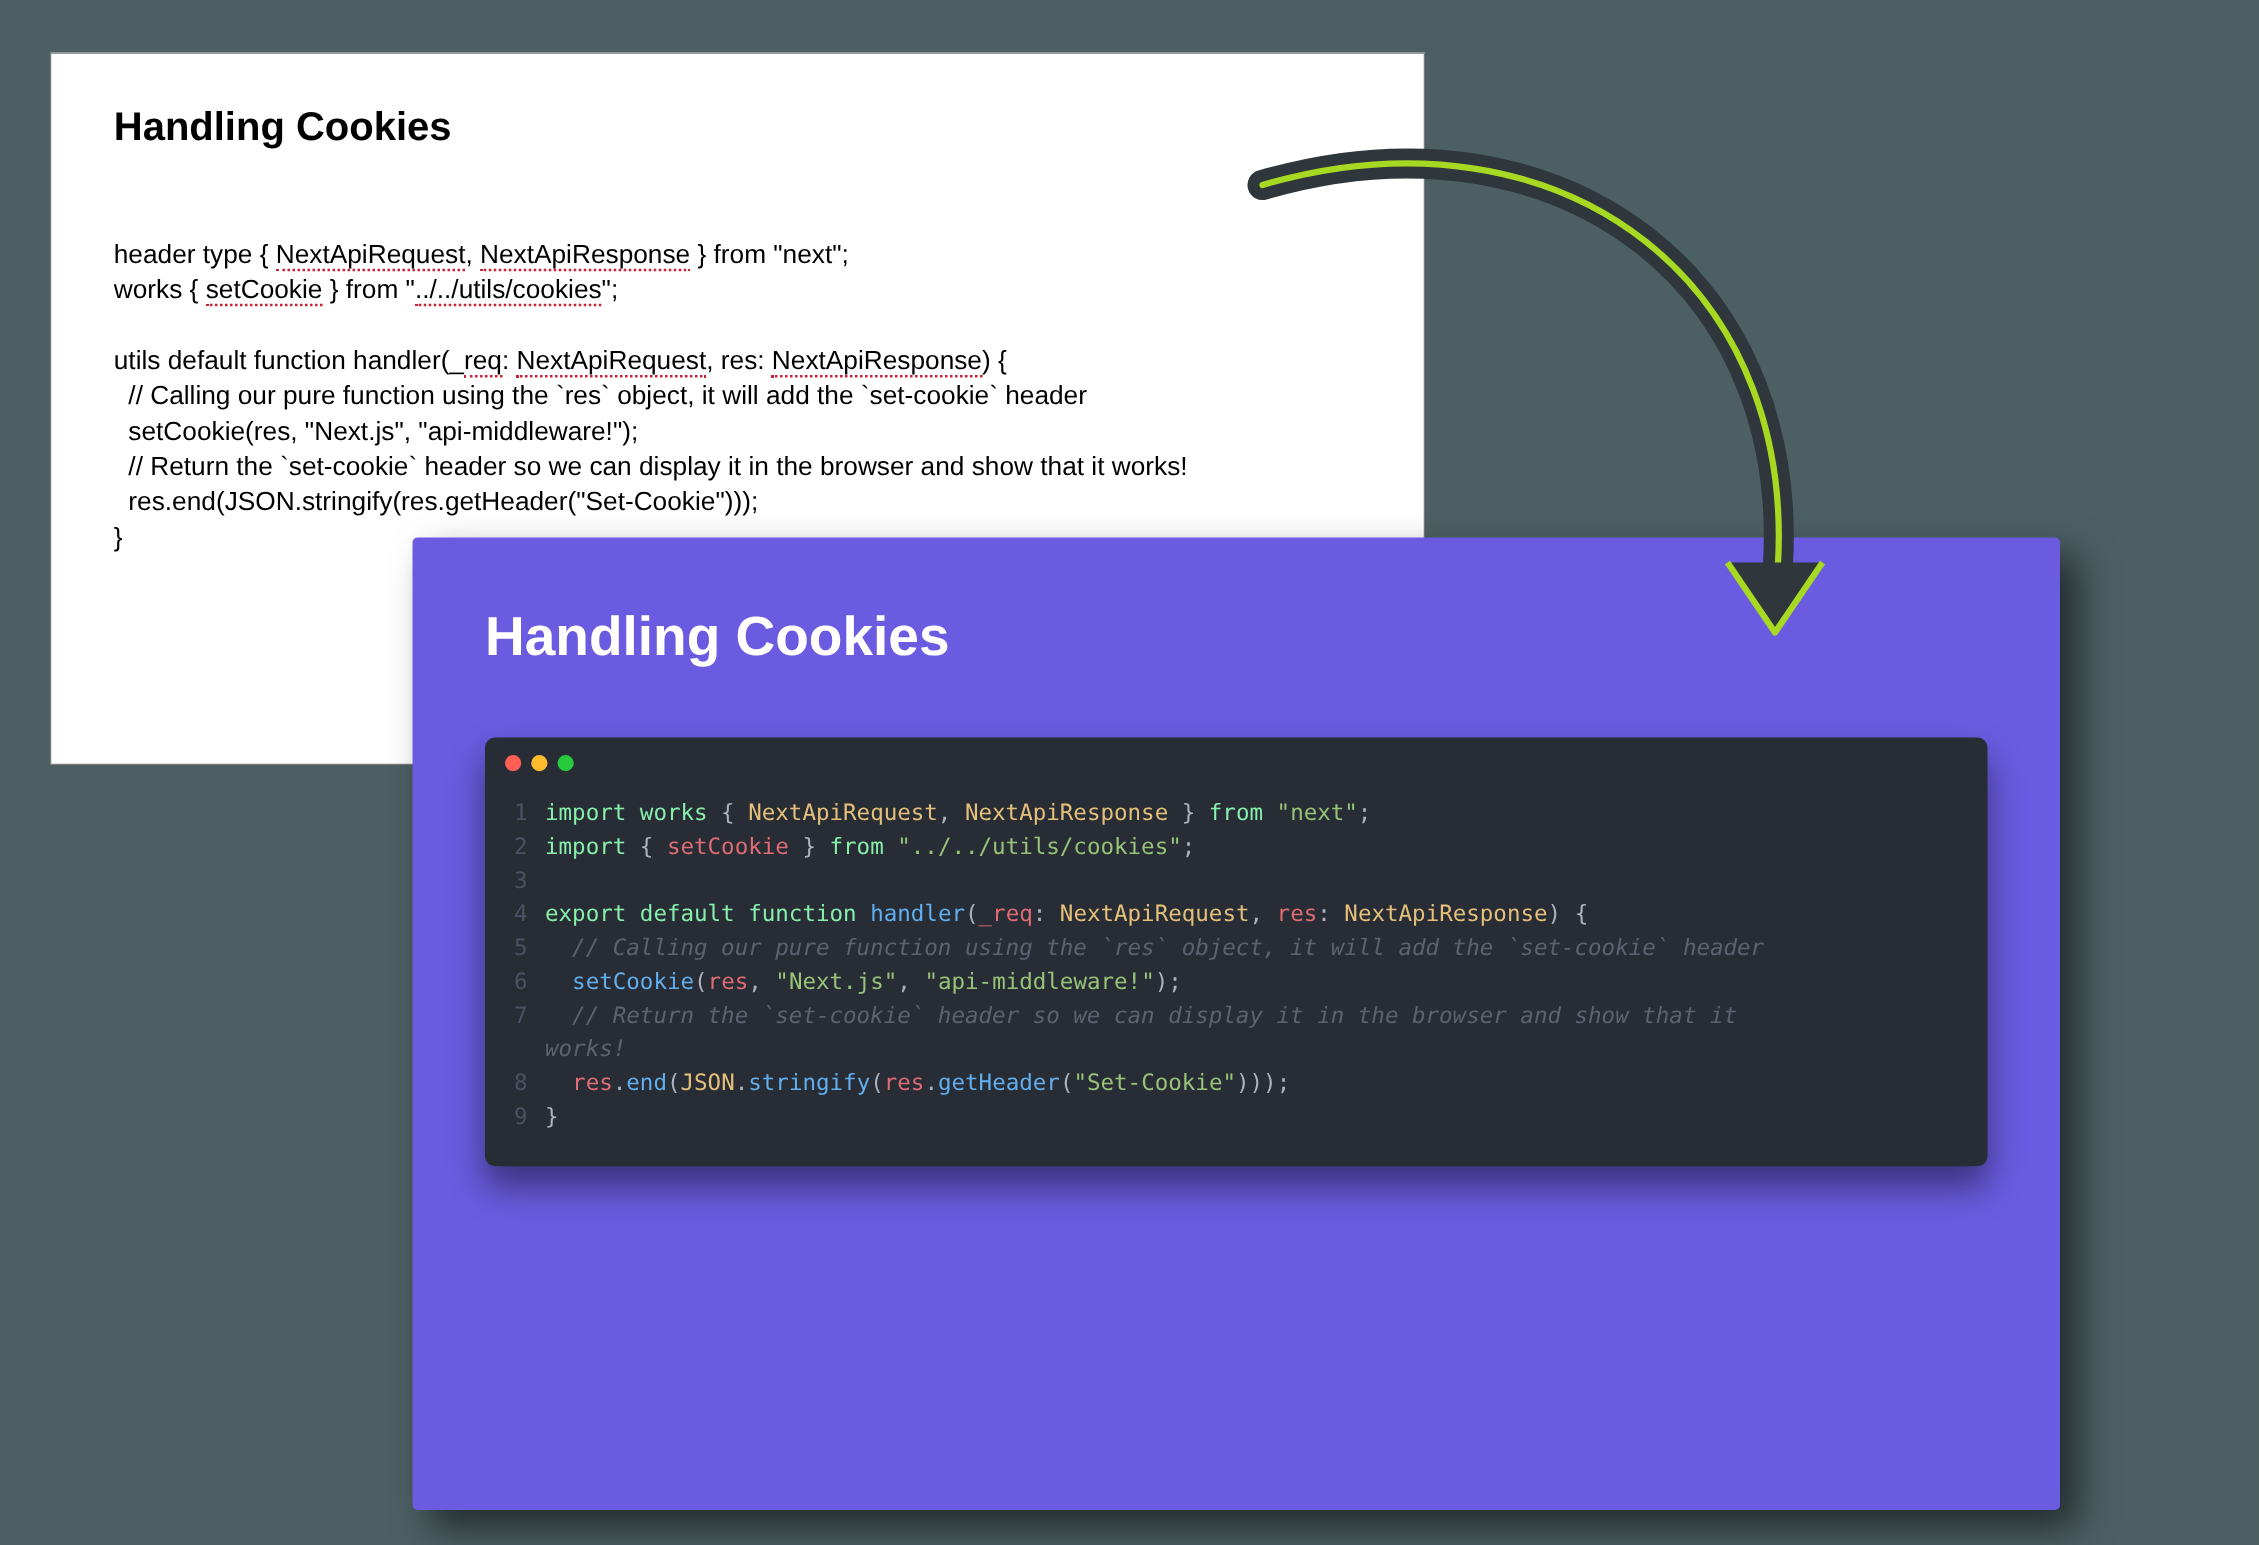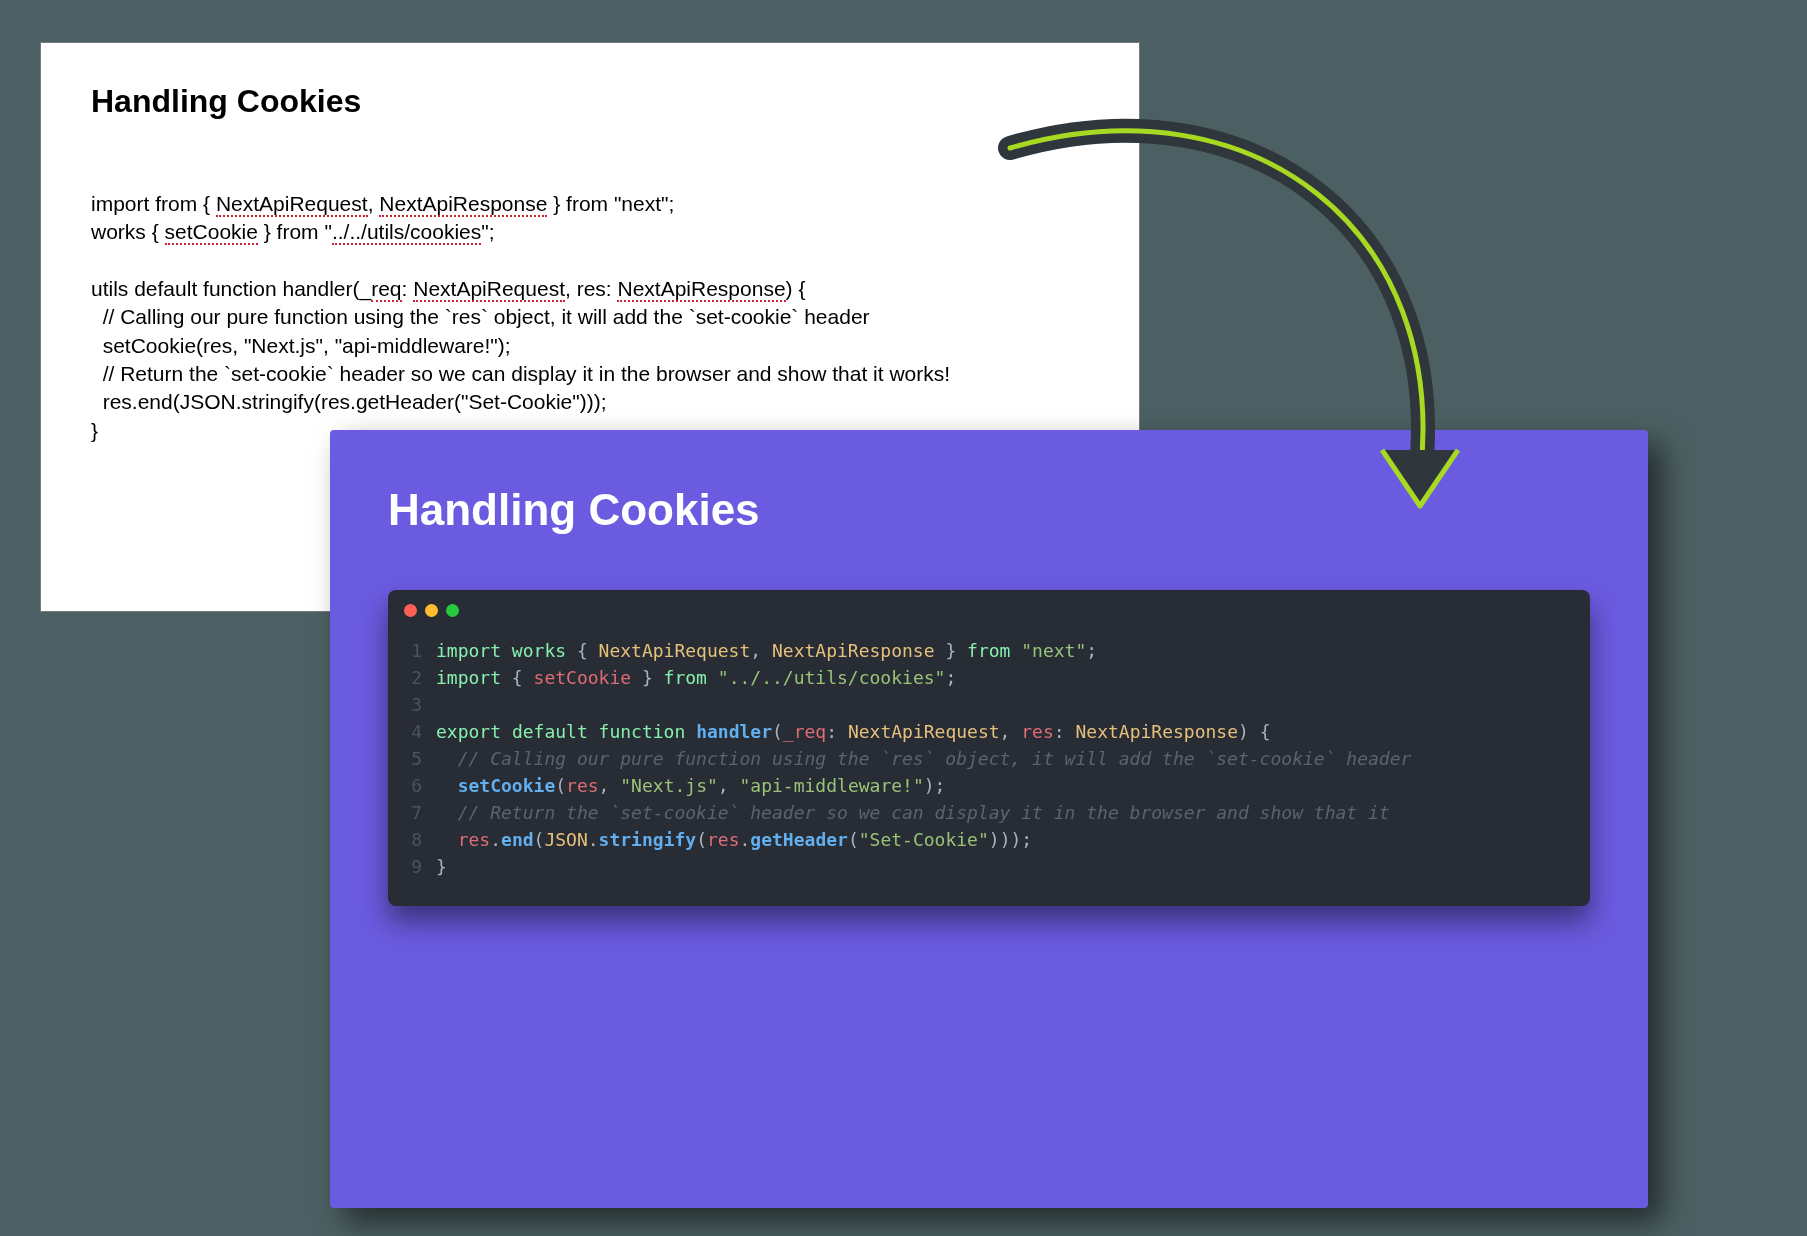--- a/index.html
+++ b/index.html
@@ -84,21 +84,21 @@
     text-align: right;
     padding-right: 14px;
     color: #4b5263;
     flex-shrink: 0;
     user-select: none;
   }
   .src { flex: 1; white-space: pre-wrap; word-break: break-word; padding-right: 20px; }
 
   
   .kw   { color: #86efac; }
-  .fn   { color: #61afef; font-weight: bold; }
+  .fn   { color: #61afef; }
   .str  { color: #98c379; }
   .type { color: #e5c07b; }
   .cmnt { color: #5c6370; font-style: italic; }
   .pn   { color: #abb2bf; }
   .id   { color: #e06c75; }
 
   
   .arrow {
     position: absolute;
     left: 980px; top: 108px;
@@ -106,21 +106,21 @@
     pointer-events: none;
   }
 </style>
 </head>
 <body>
 
 <div class="stage">
 
   <div class="doc-card">
     <div class="doc-title">Handling Cookies</div>
-    <div class="doc-code"><span>import from { </span><span class="underline-red">NextApiRequest</span><span>, </span><span class="underline-red">NextApiResponse</span><span> } from "next";</span>
+    <div class="doc-code"><span>header type { </span><span class="underline-red">NextApiRequest</span><span>, </span><span class="underline-red">NextApiResponse</span><span> } from "next";</span>
 <span>works { </span><span class="underline-red">setCookie</span><span> } from "</span><span class="underline-red2">../../utils/cookies</span><span>";</span>
 <span></span>
 <span>utils default function handler(_</span><span class="underline-red">req</span><span>: </span><span class="underline-red">NextApiRequest</span><span>, res: </span><span class="underline-red">NextApiResponse</span><span>) {</span>
 <span>  // Calling our pure function using the `res` object, it will add the `set-cookie` header</span>
 <span>  setCookie(res, "Next.js", "api-middleware!");</span>
 <span>  // Return the `set-cookie` header so we can display it in the browser and show that it works!</span>
 <span>  res.end(JSON.stringify(res.getHeader("Set-Cookie")));</span>
 <span>}</span></div>
   </div>
 
@@ -157,20 +157,24 @@
         </div>
         <div class="code-line">
           <span class="gutter">6</span>
           <span class="src"><span>  </span><span class="fn">setCookie</span><span class="pn">(</span><span class="id">res</span><span class="pn">, </span><span class="str">"Next.js"</span><span class="pn">, </span><span class="str">"api-middleware!"</span><span class="pn">);</span></span>
         </div>
         <div class="code-line">
           <span class="gutter">7</span>
           <span class="src cmnt">  // Return the `set-cookie` header so we can display it in the browser and show that it </span>
         </div>
         <div class="code-line">
+          <span class="gutter"></span>
+          <span class="src cmnt">works!</span>
+        </div>
+        <div class="code-line">
           <span class="gutter">8</span>
           <span class="src"><span>  </span><span class="id">res</span><span class="pn">.</span><span class="fn">end</span><span class="pn">(</span><span class="type">JSON</span><span class="pn">.</span><span class="fn">stringify</span><span class="pn">(</span><span class="id">res</span><span class="pn">.</span><span class="fn">getHeader</span><span class="pn">(</span><span class="str">"Set-Cookie"</span><span class="pn">)));</span></span>
         </div>
         <div class="code-line">
           <span class="gutter">9</span>
           <span class="src pn">}</span>
         </div>
       </div>
     </div>
   </div>

